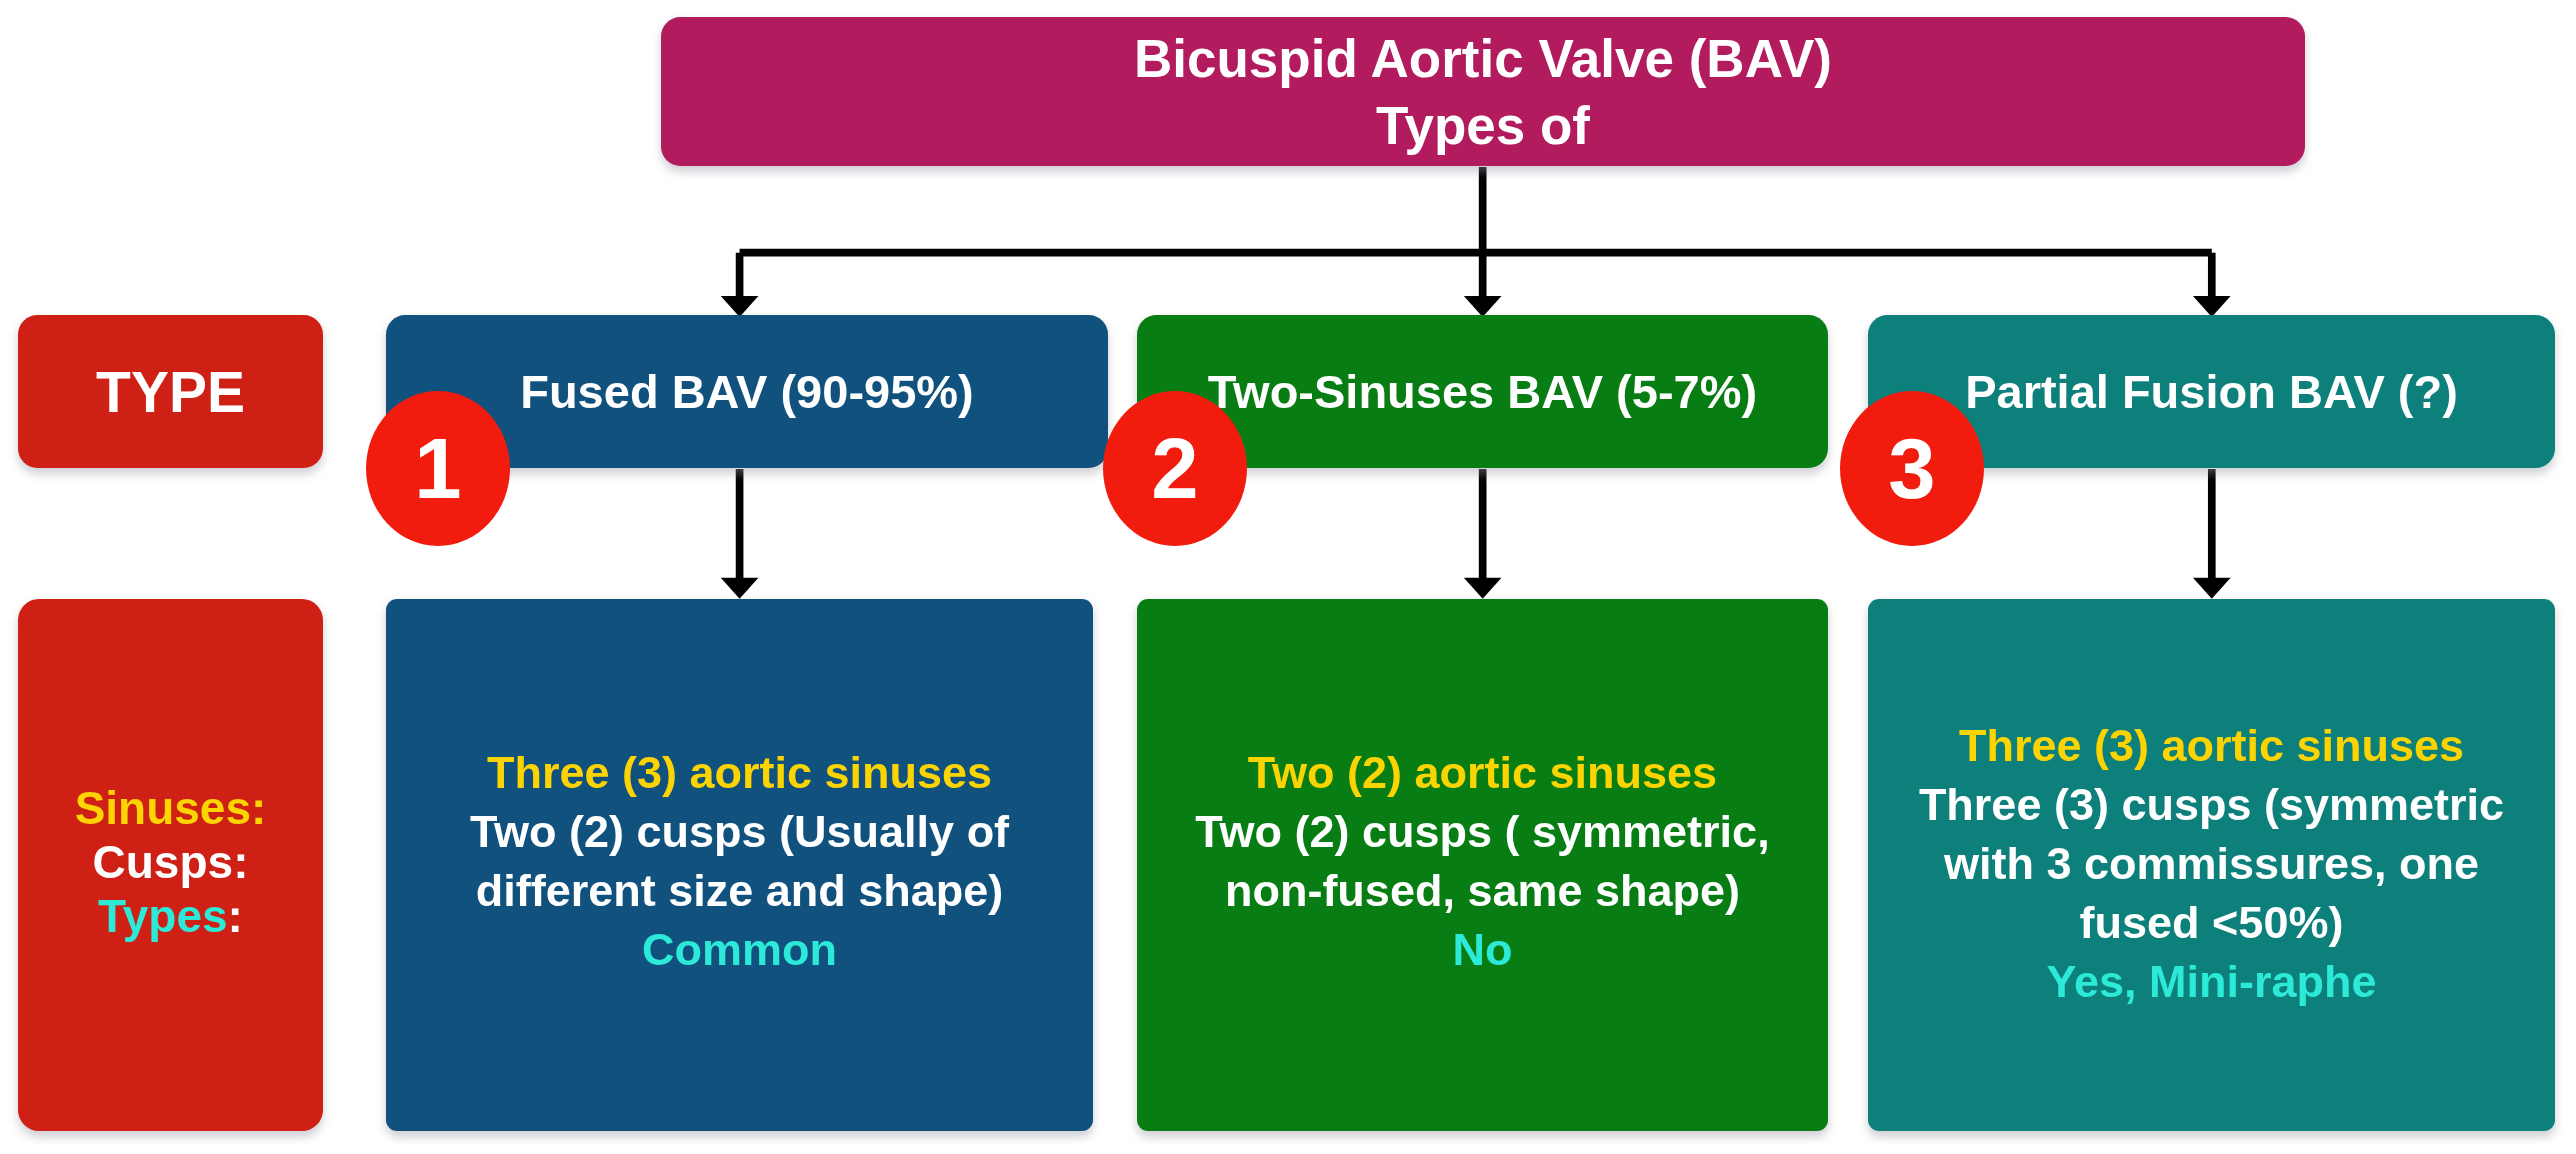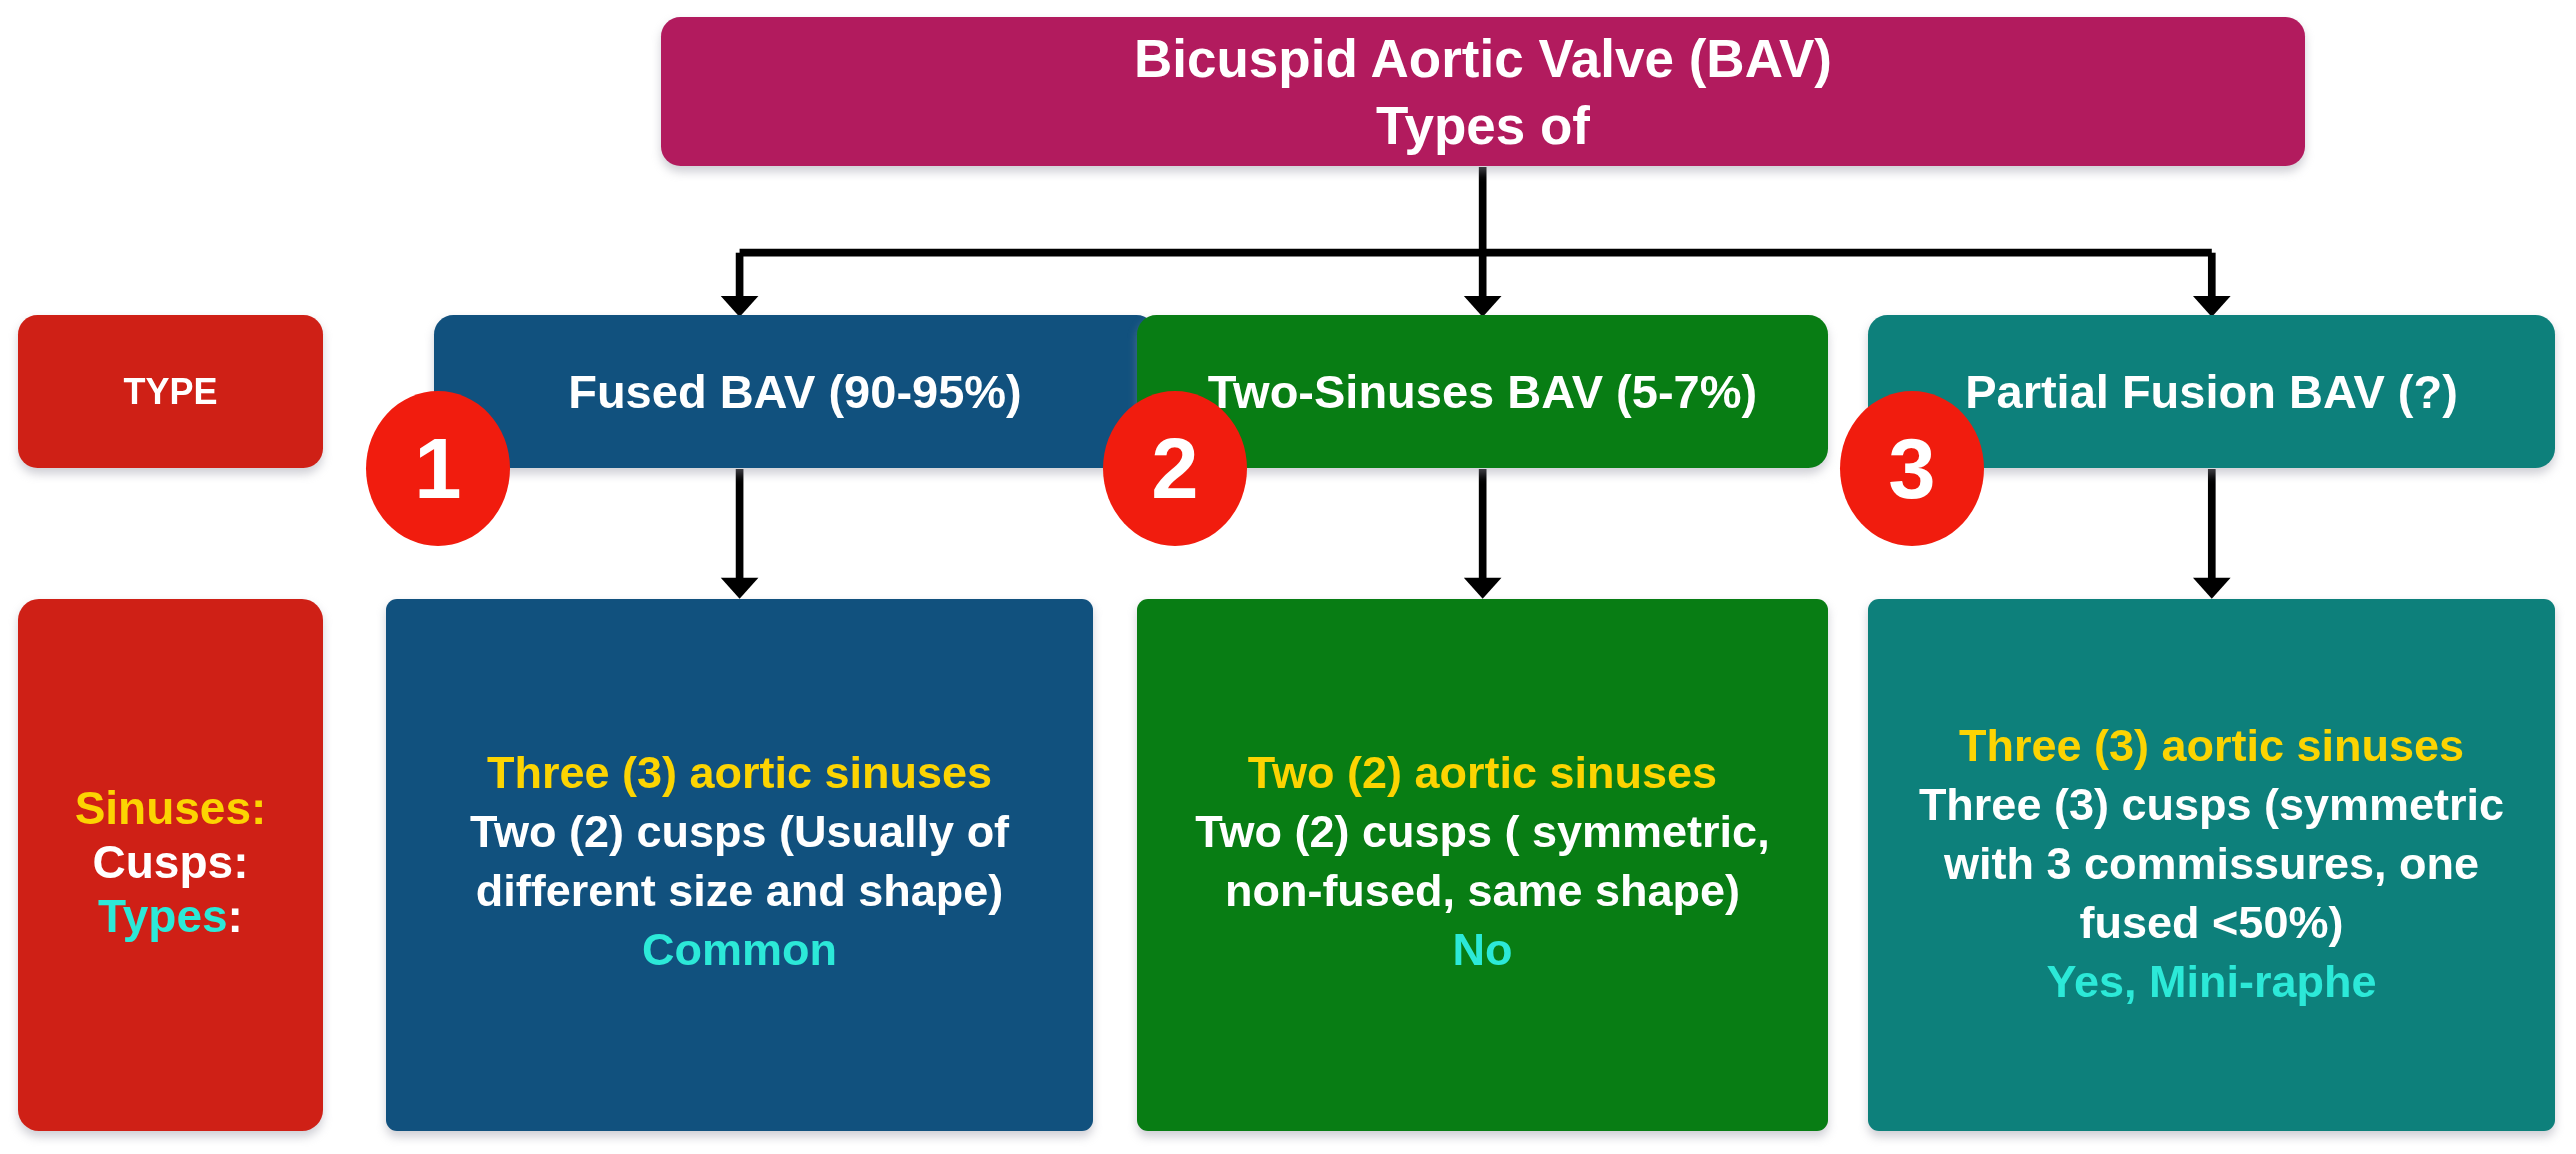--- a/index.html
+++ b/index.html
@@ -35,26 +35,26 @@
   }
 
   .title-box {
     left: 661px; top: 17.4px; width: 1644px; height: 149px;
     background: var(--c-title_bg, #b21b5e);
     flex-direction: column;
     font-size: 53px; font-weight: 700; line-height: 67px;
   }
 
   .header-row { top: 315px; height: 153px; }
-  .type-box   { left: 18px;   width: 305px; background: var(--c-label_bg, #cf2016); font-size: 36px; font-weight: 700; }
+  .type-box   { left: 18px;   width: 305px; background: var(--c-label_bg, #cf2016); font-size: 57px; font-weight: 700; }
   .hdr        { font-size: 47px; font-weight: 700; padding: 0 14px; }
   .col1-bg { background: var(--c-col1_bg, #11517e); }
   .col2-bg { background: var(--c-col2_bg, #087d14); }
   .col3-bg { background: var(--c-col3_bg, #0d807b); }
-  .hdr.c1 { left: 386px;  width: 722px; margin-left: 48px; }
+  .hdr.c1 { left: 386px;  width: 722px; }
   .hdr.c2 { left: 1137px; width: 691px; }
   .hdr.c3 { left: 1868px; width: 687px; }
 
   .badge {
     position: absolute;
     top: 391px; width: 144px; height: 155px;
     background: var(--c-badge_bg, #f11c0e);
     border-radius: 50%;
     display: flex; align-items: center; justify-content: center;
     color: var(--c-white, #fff);

